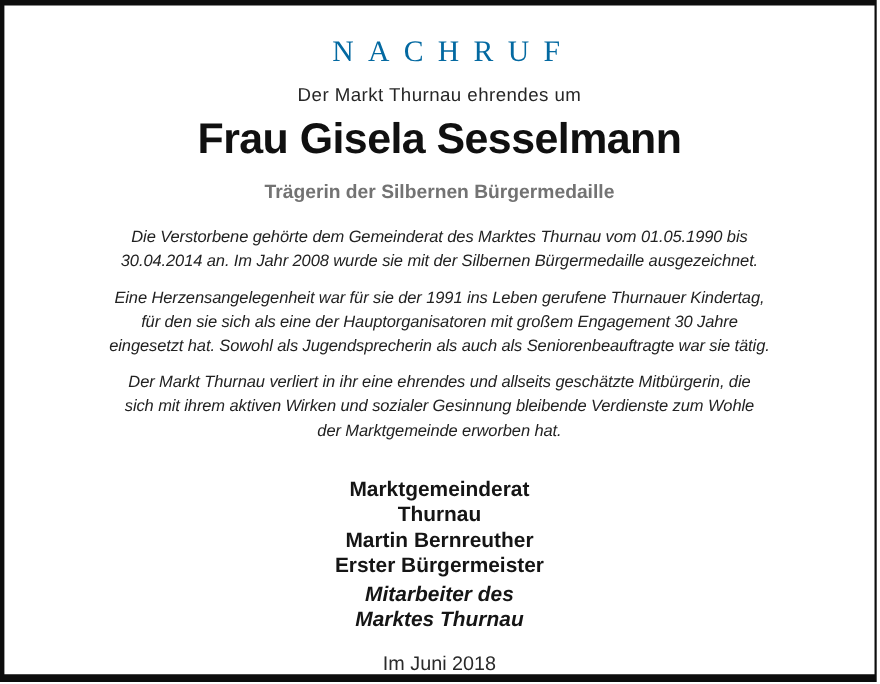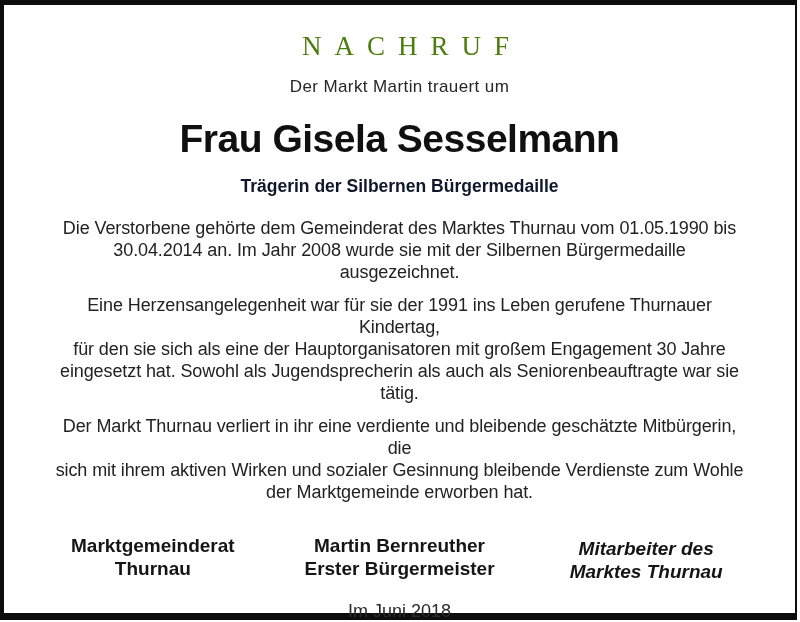--- a/index.html
+++ b/index.html
@@ -30,59 +30,60 @@
     text-align: center;
   }
   .masthead {
     margin-top: 27px;
     font-family: "Liberation Serif", serif;
     font-weight: 400;
     font-size: 27px;
     line-height: 28px;
     letter-spacing: 13px;
     padding-left: 25px; 
-    color: #4d7c0f;
+    color: #0369a1;
   }
   .intro {
     margin-top: 17px;
     font-size: 17px;
     line-height: 20px;
     letter-spacing: 0.4px;
     color: #262626;
   }
   .deceased-name {
-    margin: 21px 0 0 0;
+    margin: 9px 0 0 0;
     font-size: 39px;
     line-height: 42px;
     font-weight: 700;
     letter-spacing: -0.5px;
     color: #101010;
   }
   .honor {
     margin-top: 16px;
     font-size: 17.5px;
     line-height: 20px;
     font-weight: 700;
-    color: #0f172a;
+    color: #737373;
   }
   .bodytext {
     margin: 21px auto 0 auto;
     width: 692px;
   }
   .bodytext p {
     margin: 0 0 11px 0;
-    font-size: 18px;
+    font-size: 15px;
     line-height: 22px;
     letter-spacing: -0.1px;
     white-space: pre-line;
     color: #222222;
+    font-style: italic;
   }
   .signatures {
     display: flex;
-    flex-direction: row;
+    flex-direction: column;
     justify-content: space-between;
     margin: 31px auto 0 auto;
     width: 740px;
   }
   .signature {
     flex: 1 1 0;
     font-size: 19px;
     line-height: 23px;
     font-weight: 700;
     white-space: pre-line;
@@ -100,33 +101,33 @@
   }
 </style>
 </head>
 <body>
 
 <div class="sheet">
   <div class="frame">
 
     <div class="masthead">NACHRUF</div>
 
-    <div class="intro">Der Markt Martin trauert um</div>
+    <div class="intro">Der Markt Thurnau ehrendes um</div>
 
     <h1 class="deceased-name">Frau Gisela Sesselmann</h1>
 
     <div class="honor">Trägerin der Silbernen Bürgermedaille</div>
 
     <div class="bodytext">
       <p>Die Verstorbene gehörte dem Gemeinderat des Marktes Thurnau vom 01.05.1990 bis
 30.04.2014 an. Im Jahr 2008 wurde sie mit der Silbernen Bürgermedaille ausgezeichnet.</p>
       <p>Eine Herzensangelegenheit war für sie der 1991 ins Leben gerufene Thurnauer Kindertag,
 für den sie sich als eine der Hauptorganisatoren mit großem Engagement 30 Jahre
 eingesetzt hat. Sowohl als Jugendsprecherin als auch als Seniorenbeauftragte war sie tätig.</p>
-      <p>Der Markt Thurnau verliert in ihr eine verdiente und bleibende geschätzte Mitbürgerin, die
+      <p>Der Markt Thurnau verliert in ihr eine ehrendes und allseits geschätzte Mitbürgerin, die
 sich mit ihrem aktiven Wirken und sozialer Gesinnung bleibende Verdienste zum Wohle
 der Marktgemeinde erworben hat.</p>
     </div>
 
     <div class="signatures">
       <div class="signature">Marktgemeinderat
 Thurnau</div>
       <div class="signature">Martin Bernreuther
 Erster Bürgermeister</div>
       <div class="signature shift-down">Mitarbeiter des

